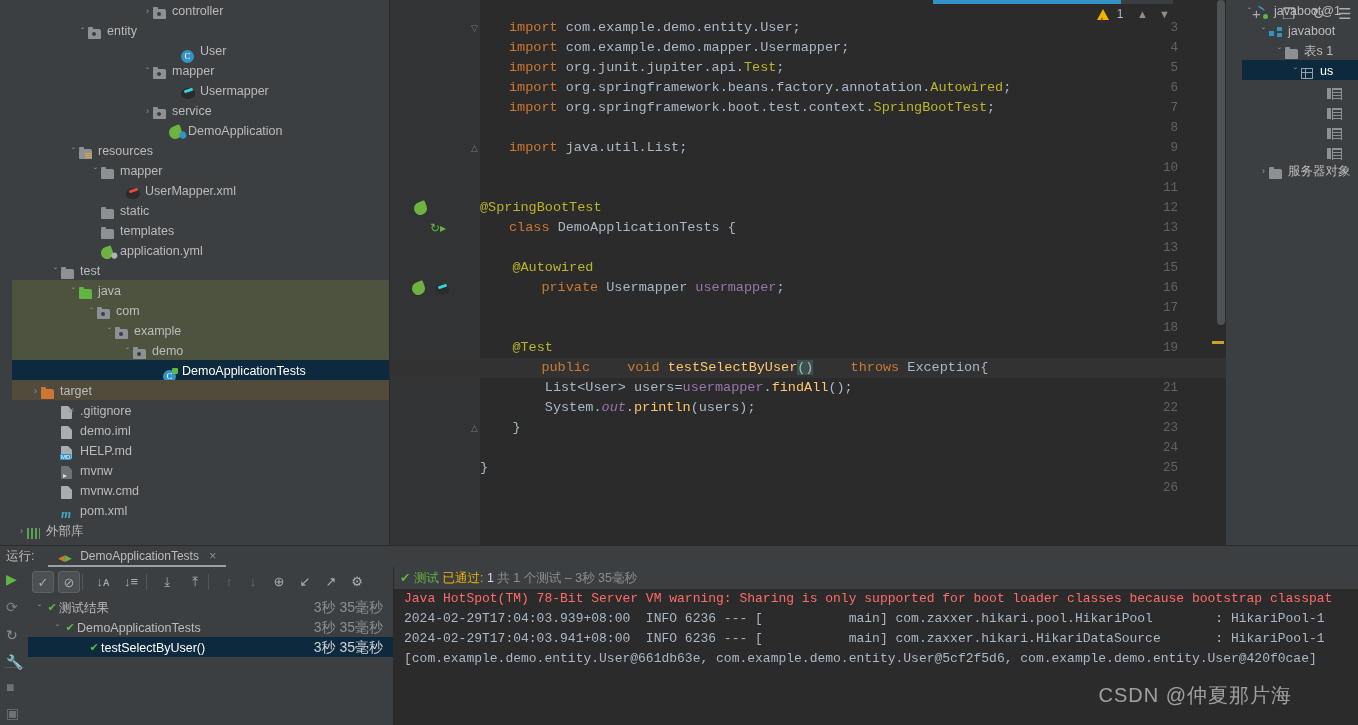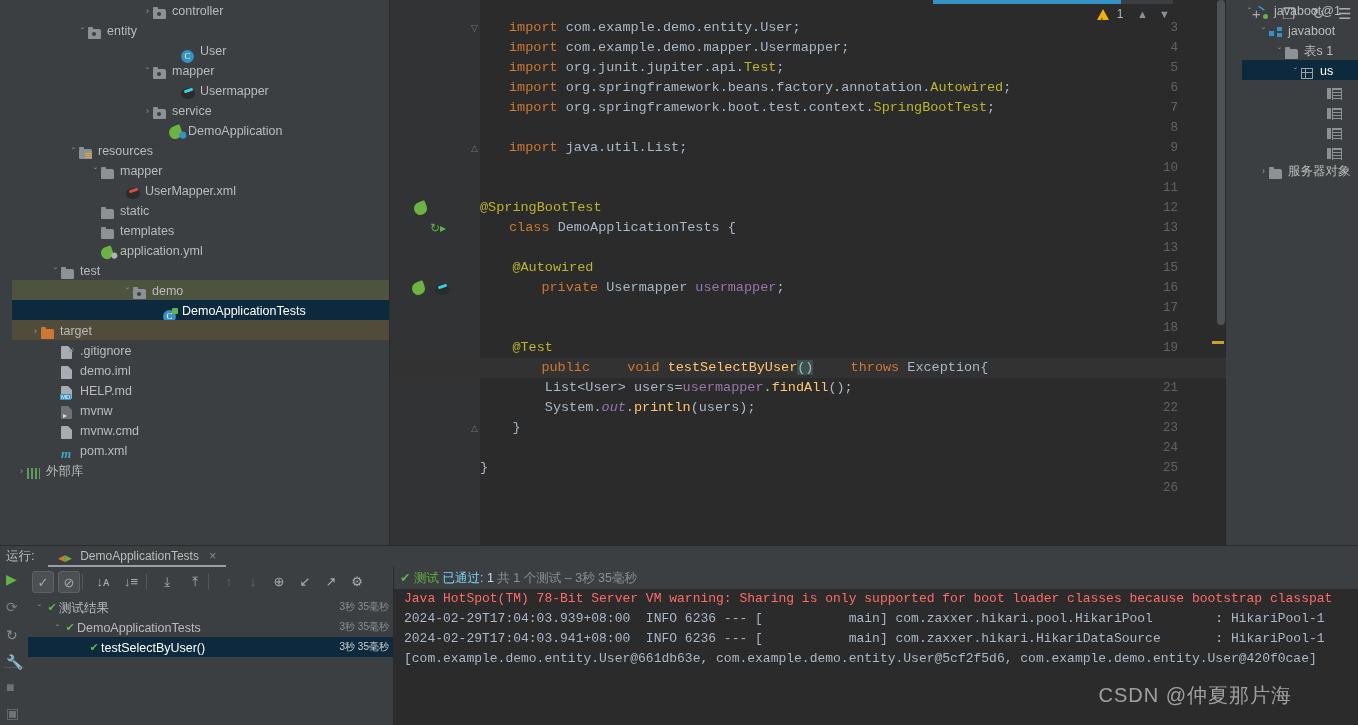--- a/index.html
+++ b/index.html
@@ -166,21 +166,21 @@
   .rtb { position:absolute; top:4px; width:22px; height:22px; color:#a9adb2; font-size:13px;
      text-align:center; line-height:22px; border-radius:3px; }
   .rtb.active { background:#4c5052; border:1px solid #5e6265; }
   .rtb.dim { color:#6e7276; }
   .rtb-sep { position:absolute; top:7px; width:1px; height:16px; background:#525659; }
 
   #test-tree { position:absolute; left:28px; top:52px; width:365px; height:128px; background:#3c3f41; }
   .tt-row { position:relative; height:20px; line-height:20px; white-space:nowrap; font-size:12.5px; color:#bbbbbb; }
   .tt-row.sel { background:#0d293e; color:#ffffff; }
   .check { color:#62b543; font-size:11px; display:inline-block; width:14px; text-align:center; }
-  .tt-time { position:absolute; right:4px; top:0; color:#8a8f94; font-size:10px; }
+  .tt-time { position:absolute; right:10px; top:0; color:#8a8f94; font-size:14px; }
   .tt-row.sel .tt-time { color:#cfd2d4; }
 
   #run-divider-v { position:absolute; left:393px; top:22px; width:1px; height:158px; background:#2b2b2b; }
   #run-divider-h { position:absolute; left:0; top:0; width:1358px; height:1px; background:#2b2b2b; }
 
   #status-strip { position:absolute; left:394px; top:22px; width:964px; height:22px; background:#3c3f41; }
   #status-text { position:absolute; left:6px; top:3px; font-size:12.5px; white-space:nowrap; }
   .st-ok { color:#62b543; }
   .st-gray { color:#8a8f94; }
 
@@ -206,20 +206,23 @@
       <div class="tree-row" style="padding-left: 158px;"><span class="chev none">›</span><span class="ico"><span class="mybatis-ico"></span></span><span class="lbl">Usermapper</span></div>
       <div class="tree-row" style="padding-left: 130px;"><span class="chev">›</span><span class="ico"><span class="fold pkg"></span></span><span class="lbl">service</span></div>
       <div class="tree-row" style="padding-left: 146px;"><span class="chev none">›</span><span class="ico"><span class="spring-ico app"></span></span><span class="lbl">DemoApplication</span></div>
       <div class="tree-row" style="padding-left: 56px;"><span class="chev">ˇ</span><span class="ico"><span class="fold res"></span></span><span class="lbl">resources</span></div>
       <div class="tree-row" style="padding-left: 78px;"><span class="chev">ˇ</span><span class="ico"><span class="fold"></span></span><span class="lbl">mapper</span></div>
       <div class="tree-row" style="padding-left: 103px;"><span class="chev none">›</span><span class="ico"><span class="mybatis-ico red"></span></span><span class="lbl">UserMapper.xml</span></div>
       <div class="tree-row" style="padding-left: 78px;"><span class="chev none">›</span><span class="ico"><span class="fold"></span></span><span class="lbl">static</span></div>
       <div class="tree-row" style="padding-left: 78px;"><span class="chev none">›</span><span class="ico"><span class="fold"></span></span><span class="lbl">templates</span></div>
       <div class="tree-row" style="padding-left: 78px;"><span class="chev none">›</span><span class="ico"><span class="yml-ico"></span></span><span class="lbl">application.yml</span></div>
       <div class="tree-row" style="padding-left: 38px;"><span class="chev">ˇ</span><span class="ico"><span class="fold"></span></span><span class="lbl">test</span></div>
+      <div class="tree-row sel-green" style="padding-left: 56px;"><span class="chev">ˇ</span><span class="ico"><span class="fold green"></span></span><span class="lbl">java</span></div>
+      <div class="tree-row sel-green" style="padding-left: 74px;"><span class="chev">ˇ</span><span class="ico"><span class="fold pkg"></span></span><span class="lbl">com</span></div>
+      <div class="tree-row sel-green" style="padding-left: 92px;"><span class="chev">ˇ</span><span class="ico"><span class="fold pkg"></span></span><span class="lbl">example</span></div>
       <div class="tree-row sel-green" style="padding-left: 110px;"><span class="chev">ˇ</span><span class="ico"><span class="fold pkg"></span></span><span class="lbl">demo</span></div>
       <div class="tree-row sel-blue" style="padding-left: 140px;"><span class="chev none">›</span><span class="ico"><span class="cls-ico test">C</span></span><span class="lbl">DemoApplicationTests</span></div>
       <div class="tree-row sel-brown" style="padding-left: 18px;"><span class="chev">›</span><span class="ico"><span class="fold orange"></span></span><span class="lbl">target</span></div>
       <div class="tree-row" style="padding-left: 38px;"><span class="chev none">›</span><span class="ico"><span class="file-ico git"></span></span><span class="lbl">.gitignore</span></div>
       <div class="tree-row" style="padding-left: 38px;"><span class="chev none">›</span><span class="ico"><span class="file-ico"></span></span><span class="lbl">demo.iml</span></div>
       <div class="tree-row" style="padding-left: 38px;"><span class="chev none">›</span><span class="ico"><span class="file-ico md"></span></span><span class="lbl">HELP.md</span></div>
       <div class="tree-row" style="padding-left: 38px;"><span class="chev none">›</span><span class="ico"><span class="file-ico sh"></span></span><span class="lbl">mvnw</span></div>
       <div class="tree-row" style="padding-left: 38px;"><span class="chev none">›</span><span class="ico"><span class="file-ico"></span></span><span class="lbl">mvnw.cmd</span></div>
       <div class="tree-row" style="padding-left: 38px;"><span class="chev none">›</span><span class="ico"><span class="m-ico">m</span></span><span class="lbl">pom.xml</span></div>
       <div class="tree-row" style="padding-left: 4px;"><span class="chev">›</span><span class="ico"><span class="lib-ico"></span></span><span class="lbl">外部库</span></div>
@@ -366,21 +369,21 @@
         <div class="tt-row" style="padding-left: 24px;"><span class="chev">ˇ</span><span class="check">✔</span><span class="lbl">DemoApplicationTests</span><span class="tt-time">3秒 35毫秒</span></div>
         <div class="tt-row sel" style="padding-left: 48px;"><span class="chev none">›</span><span class="check">✔</span><span class="lbl">testSelectByUser()</span><span class="tt-time">3秒 35毫秒</span></div>
       </div>
 
     <div id="run-divider-v"></div>
 
     <div id="status-strip">
       <div id="status-text">
         <span class="st-ok">✔</span>
         <span class="st-ok">测试</span>
-        <span style="color:#7dd3fc;text-align:center;">已通过:</span>
+        <span style="color:#eab308;text-align:center;">已通过:</span>
         <span style="color:#d8dadc;">1</span>
         <span class="st-gray">共 1 个测试</span>
         <span class="st-gray">– 3秒 35毫秒</span>
       </div>
     </div>
 
     <div id="console">
         <div class="con-line err">Java HotSpot(TM) 78-Bit Server VM warning: Sharing is only supported for boot loader classes because bootstrap classpat</div>
         <div class="con-line">2024-02-29T17:04:03.939+08:00  INFO 6236 --- [           main] com.zaxxer.hikari.pool.HikariPool        : HikariPool-1</div>
         <div class="con-line">2024-02-29T17:04:03.941+08:00  INFO 6236 --- [           main] com.zaxxer.hikari.HikariDataSource       : HikariPool-1</div>

